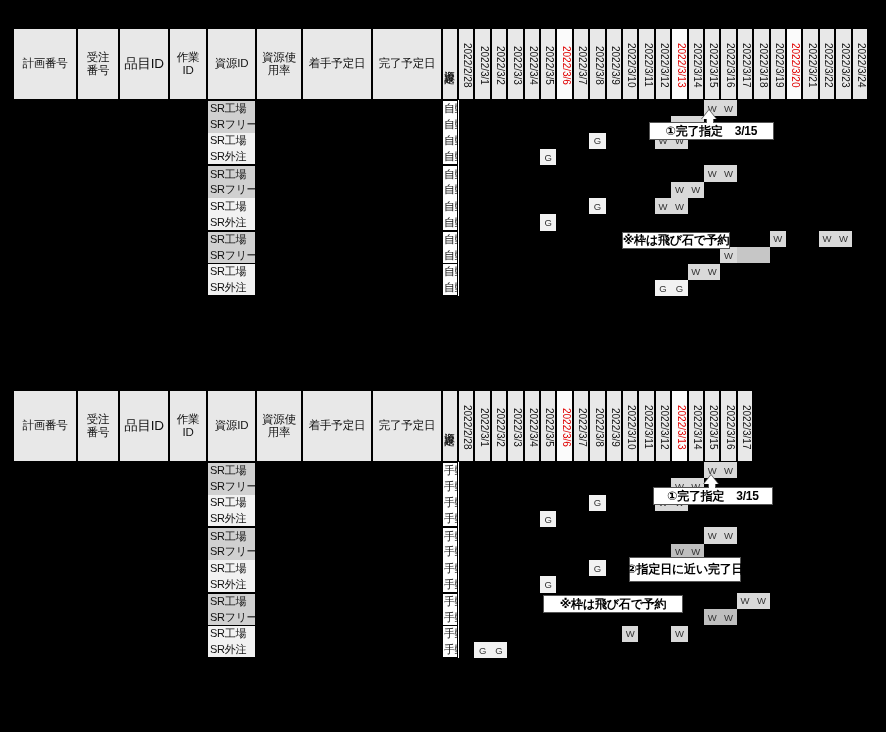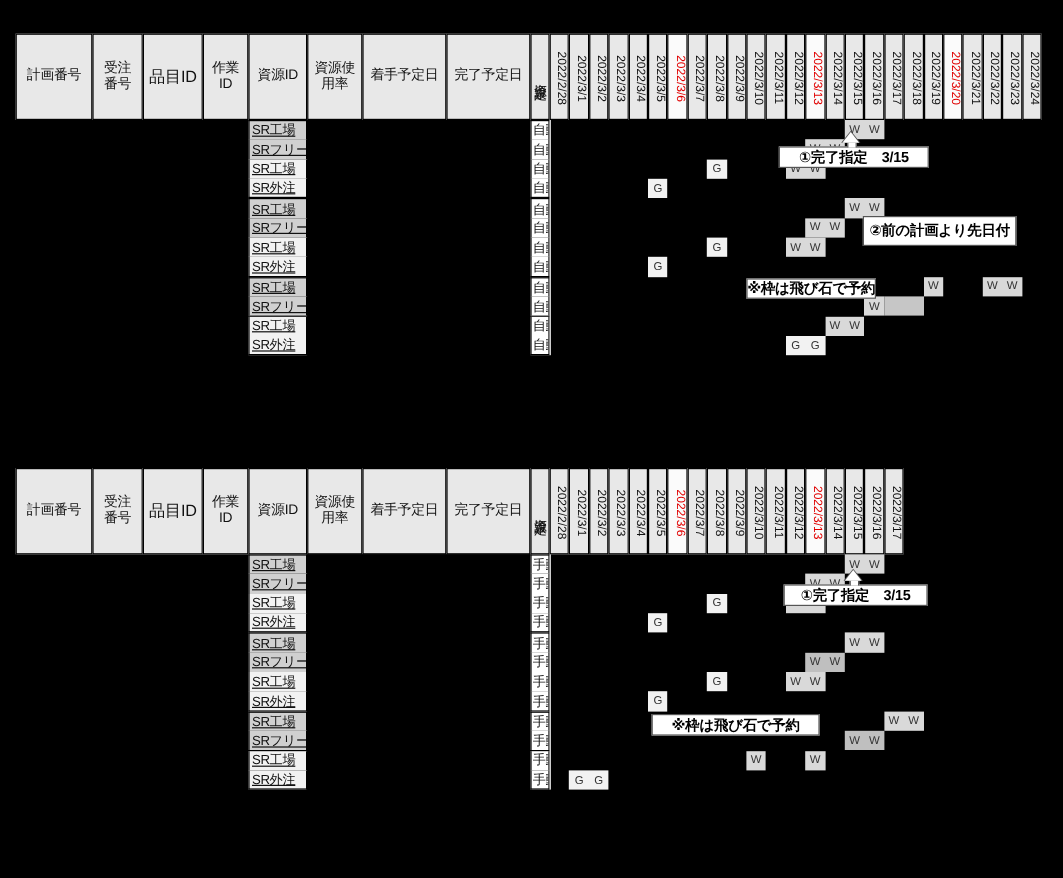--- a/index.html
+++ b/index.html
@@ -53,21 +53,20 @@
     box-sizing:border-box;
     border-left:1px solid #000;
     border-right:1px solid #000;
     font-size:11px;
     display:flex;align-items:center;
     padding-left:2px;
     color:#111;
     letter-spacing:-0.3px;
     overflow:hidden;
     white-space:nowrap;
-    text-decoration:underline;
   }
   .rcell.shade{background:#d0d0d0;}
   .rcell.light{background:#f2f2f2;}
   .rcell.grpend{border-bottom:1px solid #000;}
   .rcell.grptop{border-top:1px solid #000;}
 
   .setcell{
     position:absolute;
     box-sizing:border-box;
     border-left:1px solid #000;
@@ -403,29 +402,29 @@
         <span>G</span>
         <span>G</span>
       </div>
     </div>
     <div class="callout plainbox" style="left: 649px; top: 122px; width: 125px; height: 18px;">
       <span>①完了指定　3/15</span>
     </div>
     <div class="arrowstem" style="left: 706px; top: 117px; width: 6px; height: 6px;"></div>
     <div class="arrowhead-outline" style="left: 701px; top: 109px;"></div>
     <div class="arrowhead" style="left: 702px; top: 110px;"></div>
-    <div class="callout plainbox" style="left: 719px; top: 180px; width: 128px; height: 25px;">
-      <span>②前の計画より先日付</span>
-    </div>
     <div class="callout plainbox" style="left: 622px; top: 232px; width: 108px; height: 17px;">
       <span>※枠は飛び石で予約</span>
     </div>
     <div class="callout plainbox" style="left: 653px; top: 487px; width: 120px; height: 18px;">
       <span>①完了指定　3/15</span>
     </div>
     <div class="arrowstem" style="left: 708px; top: 482px; width: 6px; height: 6px;"></div>
     <div class="arrowhead-outline" style="left: 703px; top: 474px;"></div>
     <div class="arrowhead" style="left: 704px; top: 475px;"></div>
+    <div class="callout plainbox" style="left: 629px; top: 557px; width: 112px; height: 25px;">
+      <span>②指定日に近い完了日</span>
+    </div>
     <div class="callout plainbox" style="left: 543px; top: 595px; width: 140px; height: 18px;">
       <span>※枠は飛び石で予約</span>
     </div>
     <div class="bracket" style="left: 783px; top: 238.8px; width: 10px; height: 14px; border-left: 0px; border-right: 1.5px solid rgb(0, 0, 0);"></div>
   </div>
 
 </body></html>

